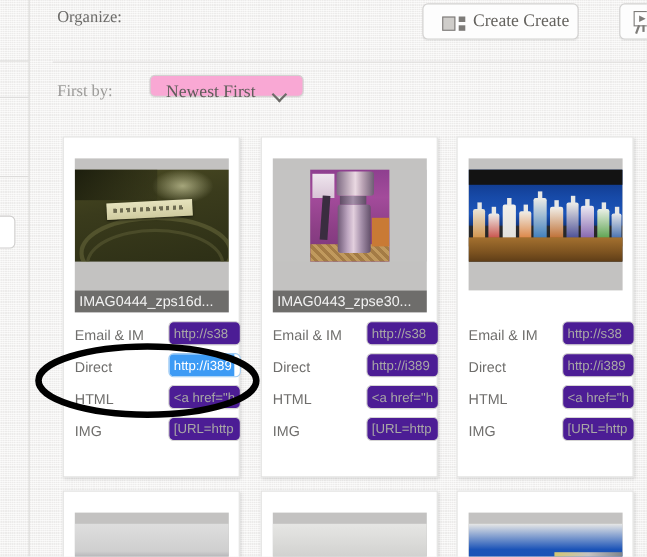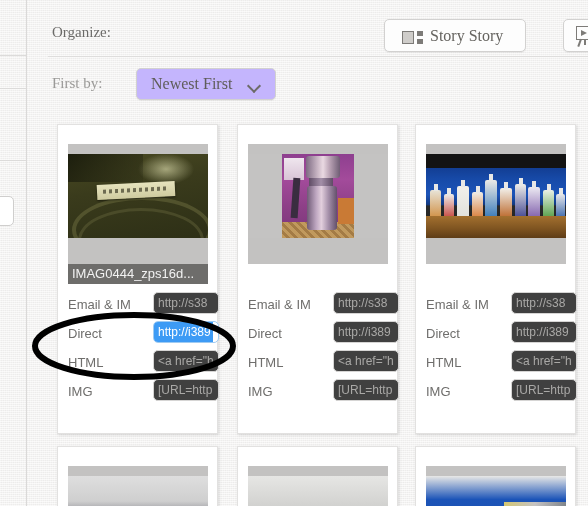--- a/index.html
+++ b/index.html
@@ -55,21 +55,21 @@
   .rail-vline {
     position: absolute;
     left: 26px; top: 0;
     width: 1px; height: 506px;
     background: #dad9d8;
   }
 
   
   .toolbar {
     position: absolute;
-    left: 27px; top: 16px;
+    left: 27px; top: 0;
     width: 561px;
     height: 56px;
   }
   .organize-label {
     position: absolute;
     left: 25px; top: 8px;
     font-size: 15px;
     color: #6b6a68;
     font-family: "Liberation Serif", serif;
   }
@@ -208,22 +208,22 @@
   .orderby-label {
     position: absolute;
     left: 52px; top: 75px;
     font-size: 15px;
     color: #9b9a98;
     font-family: "Liberation Serif", serif;
   }
   .orderby-select {
     position: absolute;
     left: 136px; top: 68px;
-    width: 140px; height: 32px;
-    background: #c4b5fd;
+    width: 140px; height: 20px;
+    background: #f9a8d4;
     border: 1px solid #d2d1d0;
     border-radius: 5px;
     box-sizing: border-box;
     box-shadow: 0 1px 1px rgba(0,0,0,0.05);
   }
   .orderby-select .label {
     position: absolute;
     left: 14px; top: 6px;
     font-size: 16px;
     color: #5f5d5a;
@@ -301,21 +301,21 @@
     left: 0; top: 6px;
     font-size: 13px;
     color: #6f6e6c;
     font-family: "Liberation Sans", sans-serif;
     white-space: nowrap;
   }
   .field-input {
     position: absolute;
     left: 85px; top: 1px;
     width: 66px; height: 22px;
-    background: #404040;
+    background: #4c1d95;
     border: 1px solid #d6d5d4;
     border-radius: 5px;
     box-sizing: border-box;
     overflow: hidden;
     white-space: nowrap;
   }
   .field-input span {
     display: inline-block;
     padding: 3px 0 0 4px;
     font-size: 12px;
@@ -501,21 +501,21 @@
 <div class="toolbar">
   <div class="organize-label">Organize:</div>
 
 
   <div class="btn btn-create">
     <div class="collage-icon">
       <div class="big"></div>
         <div class="s1"></div>
         <div class="s2"></div>
     </div>
-    <div class="label">Story Story</div>
+    <div class="label">Create Create</div>
   </div>
 
   <div class="btn btn-slideshow">
     <div class="easel-icon">
       <div class="frame"></div>
         <div class="play"></div>
       <div class="stem"></div>
         <div class="leg-l"></div>
     </div>
   </div>
@@ -572,20 +572,21 @@
               <div class="orange"></div>
               <div class="jar"></div>
             <div class="pipe"></div>
               <div class="cyl-body"></div>
               <div class="cyl-mid"></div>
               <div class="cyl-top"></div>
           </div>
         </div>
       </div>
     </div>
+    <div class="caption">IMAG0443_zpse30...</div>
     <div class="fields">
       <div class="field-row">
         <div class="field-label">Email &amp; IM</div>
         <div class="field-input"><span>http://s38</span></div>
       </div>
       <div class="field-row">
         <div class="field-label">Direct</div>
         <div class="field-input"><span>http://i389</span></div>
       </div>
       <div class="field-row">

